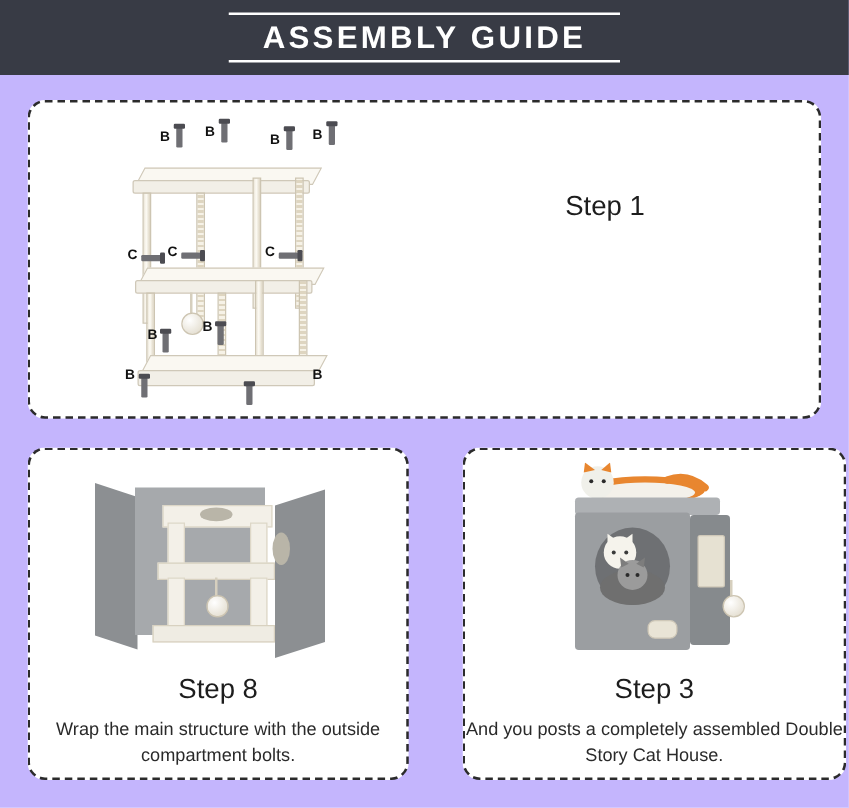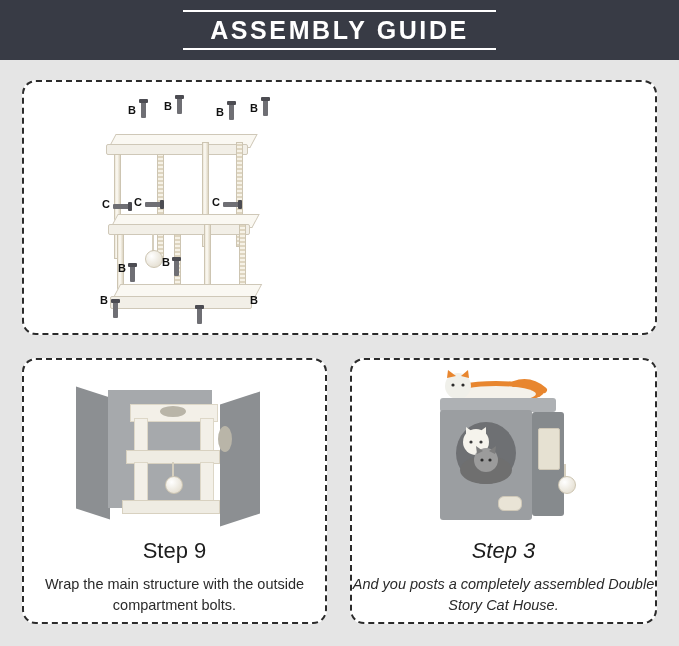--- a/index.html
+++ b/index.html
@@ -10,21 +10,21 @@
     width: 679px;
     height: 646px;
     background: #ffffff;
     font-family: "Liberation Sans", sans-serif;
     overflow: hidden;
   }
   .page {
     position: relative;
     width: 679px;
     height: 646px;
-    background: #e5e5e5;
+    background: #c4b5fd;
   }
   
   .header {
     position: absolute;
     left: 0;
     top: 0;
     width: 679px;
     height: 60px;
     background: #383b45;
     display: flex;
@@ -62,25 +62,24 @@
     width: 635px;
     height: 255px;
   }
   .panel-step2 {
     left: 22px;
     top: 358px;
     width: 305px;
     height: 266px;
   }
   .panel-step3 {
-    left: 350px;
+    left: 370px;
     top: 358px;
     width: 307px;
     height: 266px;
-    font-style: italic;
   }
 
   .step-title {
     text-align: center;
     font-size: 22px;
     color: #1d1d1d;
     font-family: "Liberation Sans", sans-serif;
   }
   .step-desc {
     text-align: center;
@@ -336,20 +335,21 @@
       <div class="shelf-top-face" style="left:32px; top:190px; width:140px; height:14px; transform: skewX(-28deg);"></div>
       <div class="shelf" style="left:26px; top:202px; width:140px; height:11px;"></div>
 
       <span class="bolt-label" style="left:16px; top:200px;">B</span>
       <span class="screw" style="left:29px; top:208px;"></span>
       <span class="bolt-label" style="left:166px; top:200px;">B</span>
       <span class="screw" style="left:113px; top:214px;"></span>
     </div>
 
     <div class="step1-text">
+      <div class="step-title">Step 1</div>
     </div>
   </div>
 
   <div class="panel panel-step2">
 
     <div class="ill2">
 
       <div class="wrap-panel" style="left:34px; top:14px; width:34px; height:122px; transform: skewY(18deg);"></div>
 
       <div class="wrap-panel-light" style="left:66px; top:12px; width:104px; height:118px;"></div>
@@ -363,21 +363,21 @@
       <div class="cube-shelf" style="left:84px; top:72px; width:92px; height:12px;"></div>
       <div class="cube-body" style="left:92px; top:84px; width:12px; height:40px;"></div>
       <div class="cube-body" style="left:158px; top:84px; width:12px; height:40px;"></div>
       <div class="cube-shelf" style="left:80px; top:122px; width:96px; height:12px;"></div>
       <div class="ball-string" style="left:130px; top:84px; height:16px;"></div>
       <div class="ball-toy" style="left:123px; top:98px;"></div>
       <div class="hole" style="left:176px; top:48px; width:14px; height:26px; border-radius:50%;"></div>
     </div>
 
     <div class="step23-text step2-text">
-      <div class="step-title">Step 9</div>
+      <div class="step-title">Step 8</div>
       <div class="step-desc">Wrap the main structure with the outside compartment bolts.</div>
     </div>
   </div>
 
   <div class="panel panel-step3">
 
     <div class="ill3">
 
       <div class="cat-body" style="left:22px; top:2px; width:116px; height:34px;">
         <svg width="116" height="34" viewBox="0 0 116 34">

